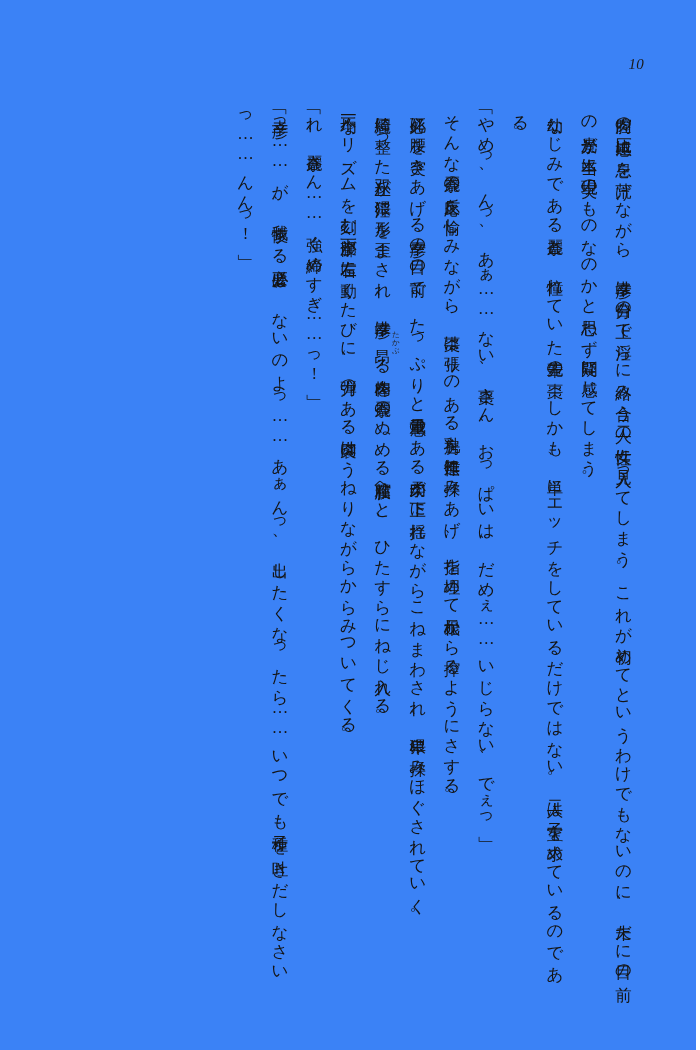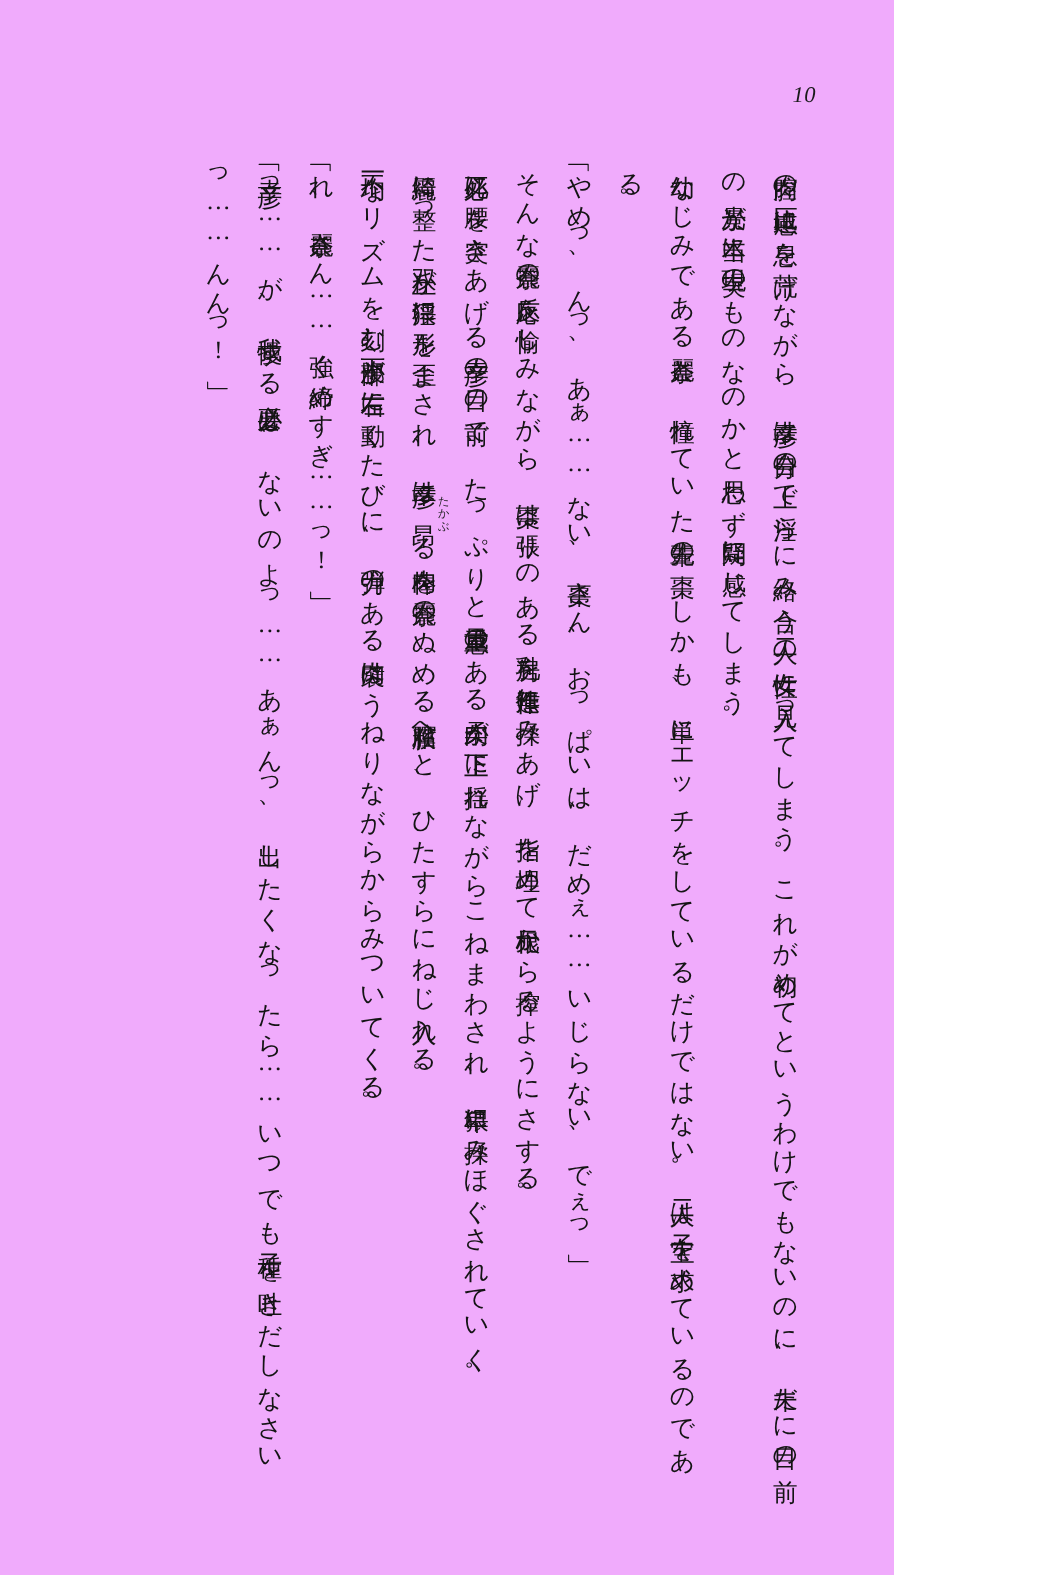--- a/index.html
+++ b/index.html
@@ -6,23 +6,23 @@
     margin: 0;
     padding: 0;
     background: #ffffff;
   }
   body {
     font-family: "Liberation Serif", "DejaVu Serif", serif;
     color: #111111;
   }
   #page {
     position: relative;
-    width: 596px;
+    width: 696px;
     height: 1050px;
-    background: #f0abfc;
+    background: #3b82f6;
     overflow: hidden;
   }
   
   #page-number {
     position: absolute;
     top: 56px;
     right: 52px;
     font-size: 15px;
     font-style: italic;
     font-family: "Liberation Serif", serif;

